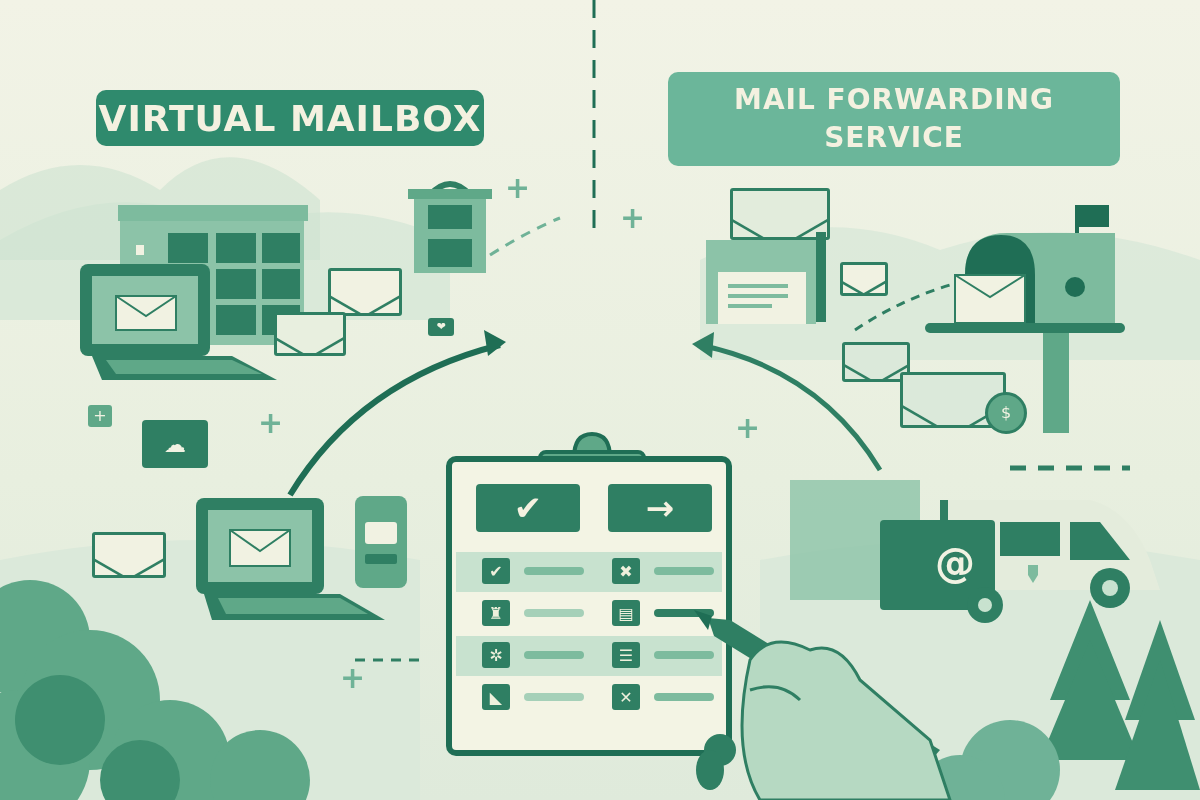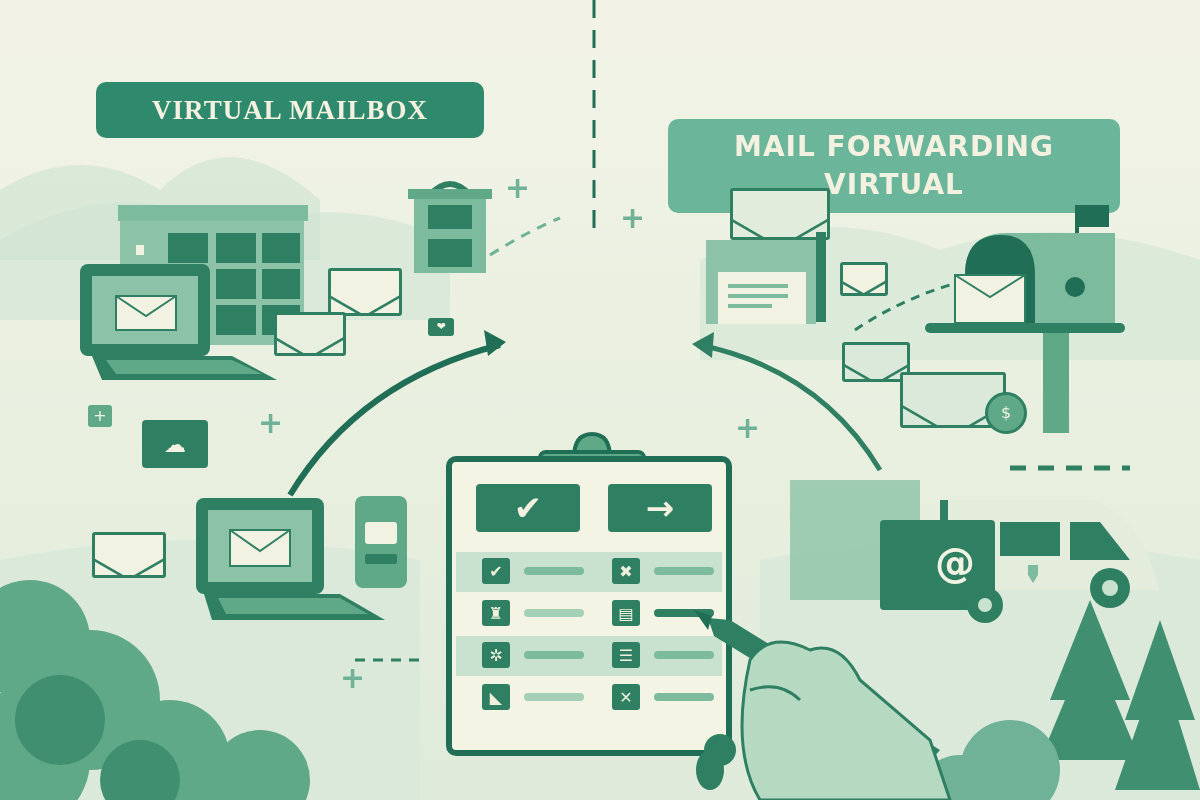--- a/index.html
+++ b/index.html
@@ -1,21 +1,21 @@
 <!DOCTYPE html>
 <html><head>
 <meta charset="utf-8">
 <style>
   html,body{margin:0;padding:0;}
   body{width:1200px;height:800px;overflow:hidden;background:#eef1e2;font-family:"DejaVu Sans",sans-serif;}
   .scene{position:relative;width:1200px;height:800px;overflow:hidden;background:linear-gradient(180deg,#f2f3e6 0%,#e8efdf 60%,#dfeadb 100%);}
   .abs{position:absolute;}
   .title-pill{position:absolute;display:flex;align-items:center;justify-content:center;text-align:center;color:#f4f1e0;font-weight:bold;letter-spacing:1px;border-radius:10px;}
-  .title-left{left:96px;top:82px;width:388px;height:56px;background:#2f8a6d;font-size:27px;font-family:Liberation Serif, serif;}
-  .title-right{left:668px;top:72px;width:452px;height:94px;background:#6bb69a;font-size:28px;line-height:38px;flex-direction:column;margin-top:47px;}
+  .title-left{left:96px;top:90px;width:388px;height:56px;background:#2f8a6d;font-size:36px;}
+  .title-right{left:668px;top:72px;width:452px;height:94px;background:#6bb69a;font-size:28px;line-height:38px;flex-direction:column;}
   .vs{position:absolute;left:512px;top:270px;width:150px;height:150px;border-radius:50%;background:#c8e2cf;border:6px solid #1f6e55;box-sizing:border-box;display:flex;align-items:center;justify-content:center;color:#1f6e55;font-weight:bold;font-size:60px;}
   .clipboard{position:absolute;left:446px;top:456px;width:286px;height:300px;background:#f3f4e4;border:6px solid #1f6e55;border-radius:10px;box-sizing:border-box;}
   .clip{position:absolute;left:522px;top:428px;width:140px;height:40px;}
   .cb-head{position:absolute;top:22px;height:48px;background:#2f7f63;border-radius:4px;display:flex;align-items:center;justify-content:center;color:#f4f1e0;font-size:34px;font-weight:bold;}
   .cb-row{position:absolute;left:4px;right:4px;height:40px;}
   .cb-cell{position:absolute;top:6px;width:28px;height:26px;background:#2f7f63;border-radius:3px;color:#eef0dc;font-size:16px;display:flex;align-items:center;justify-content:center;}
   .cb-bar{position:absolute;top:15px;width:60px;height:8px;border-radius:4px;background:#7dbb9e;}
   .env{position:absolute;background:#f1f2e2;border:3px solid #2f7f63;border-radius:3px;box-sizing:border-box;overflow:hidden;}
   .env::before,.env::after{content:"";position:absolute;top:-2px;width:58%;height:60%;border-bottom:3px solid #2f7f63;}
   .env::before{left:-4%;transform:skewY(30deg);transform-origin:left top;}
@@ -66,21 +66,21 @@
 
     <path d="M490 255 Q530 230 560 218" fill="none" stroke="#6fb297" stroke-width="3" stroke-dasharray="10 8"></path>
     <path d="M855 330 Q900 300 950 285" fill="none" stroke="#2f7f63" stroke-width="3" stroke-dasharray="9 7"></path>
     <line x1="1010" y1="468" x2="1130" y2="468" stroke="#2f7f63" stroke-width="5" stroke-dasharray="16 12"></line>
     <line x1="355" y1="660" x2="420" y2="660" stroke="#2f7f63" stroke-width="3" stroke-dasharray="10 8"></line>
   </svg>
 
   <div class="title-pill title-left">VIRTUAL MAILBOX</div>
   <div class="title-pill title-right">
     <span>MAIL FORWARDING</span>
-    <span>VIRTUAL</span>
+    <span>SERVICE</span>
   </div>
 
   <div class="plus" style="left:505px;top:170px">+</div>
   <div class="plus" style="left:620px;top:200px">+</div>
   <div class="plus" style="left:258px;top:405px">+</div>
   <div class="plus" style="left:735px;top:410px">+</div>
   <div class="plus" style="left:340px;top:660px">+</div>
 
   <svg class="abs" style="left:118px;top:205px" width="190" height="140">
     <rect x="0" y="0" width="190" height="16" fill="#7dbb9e"></rect>

